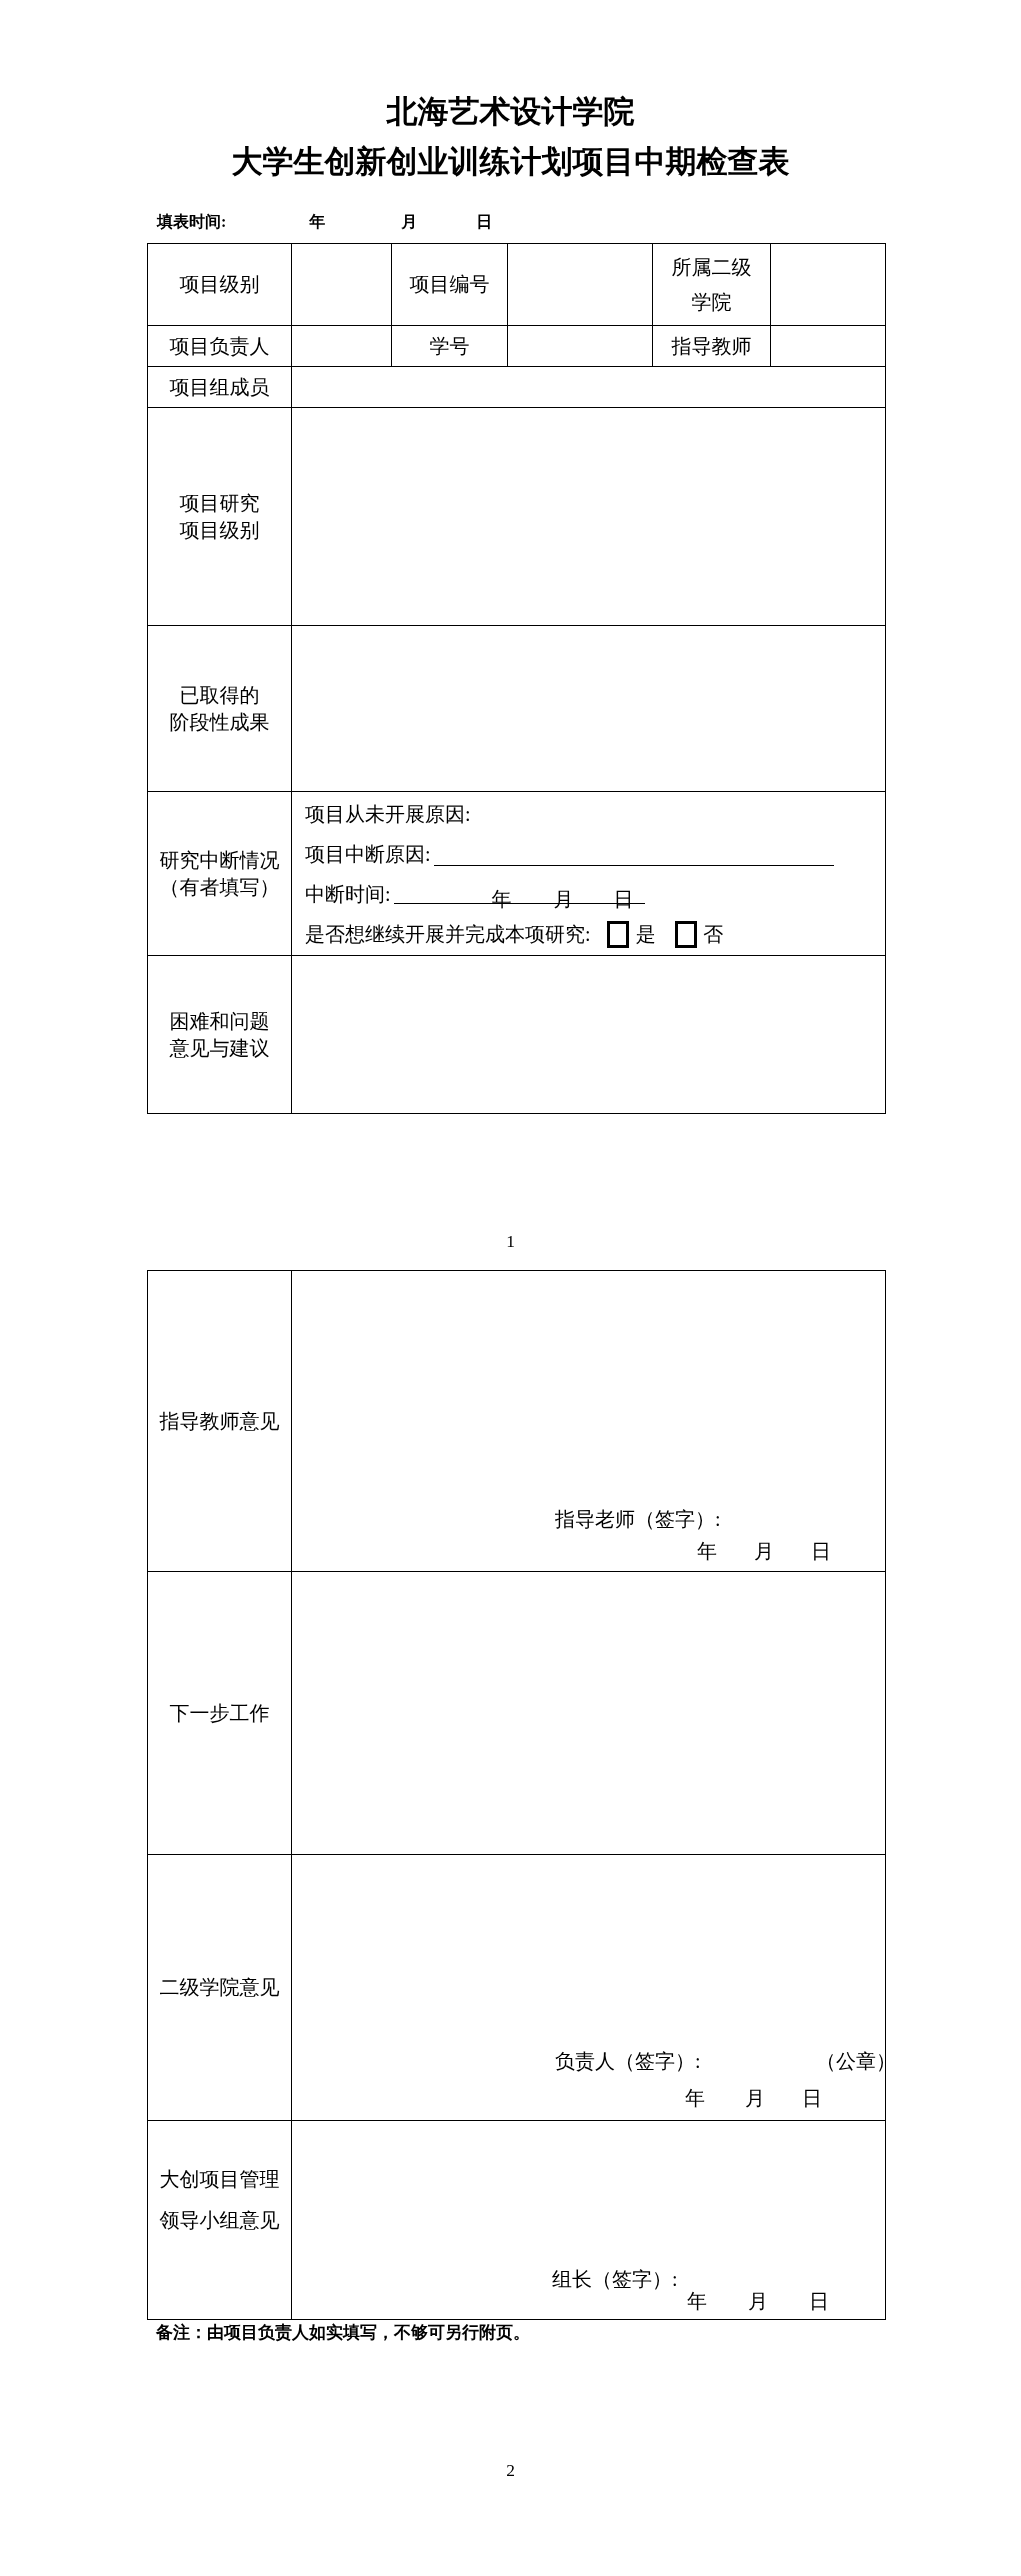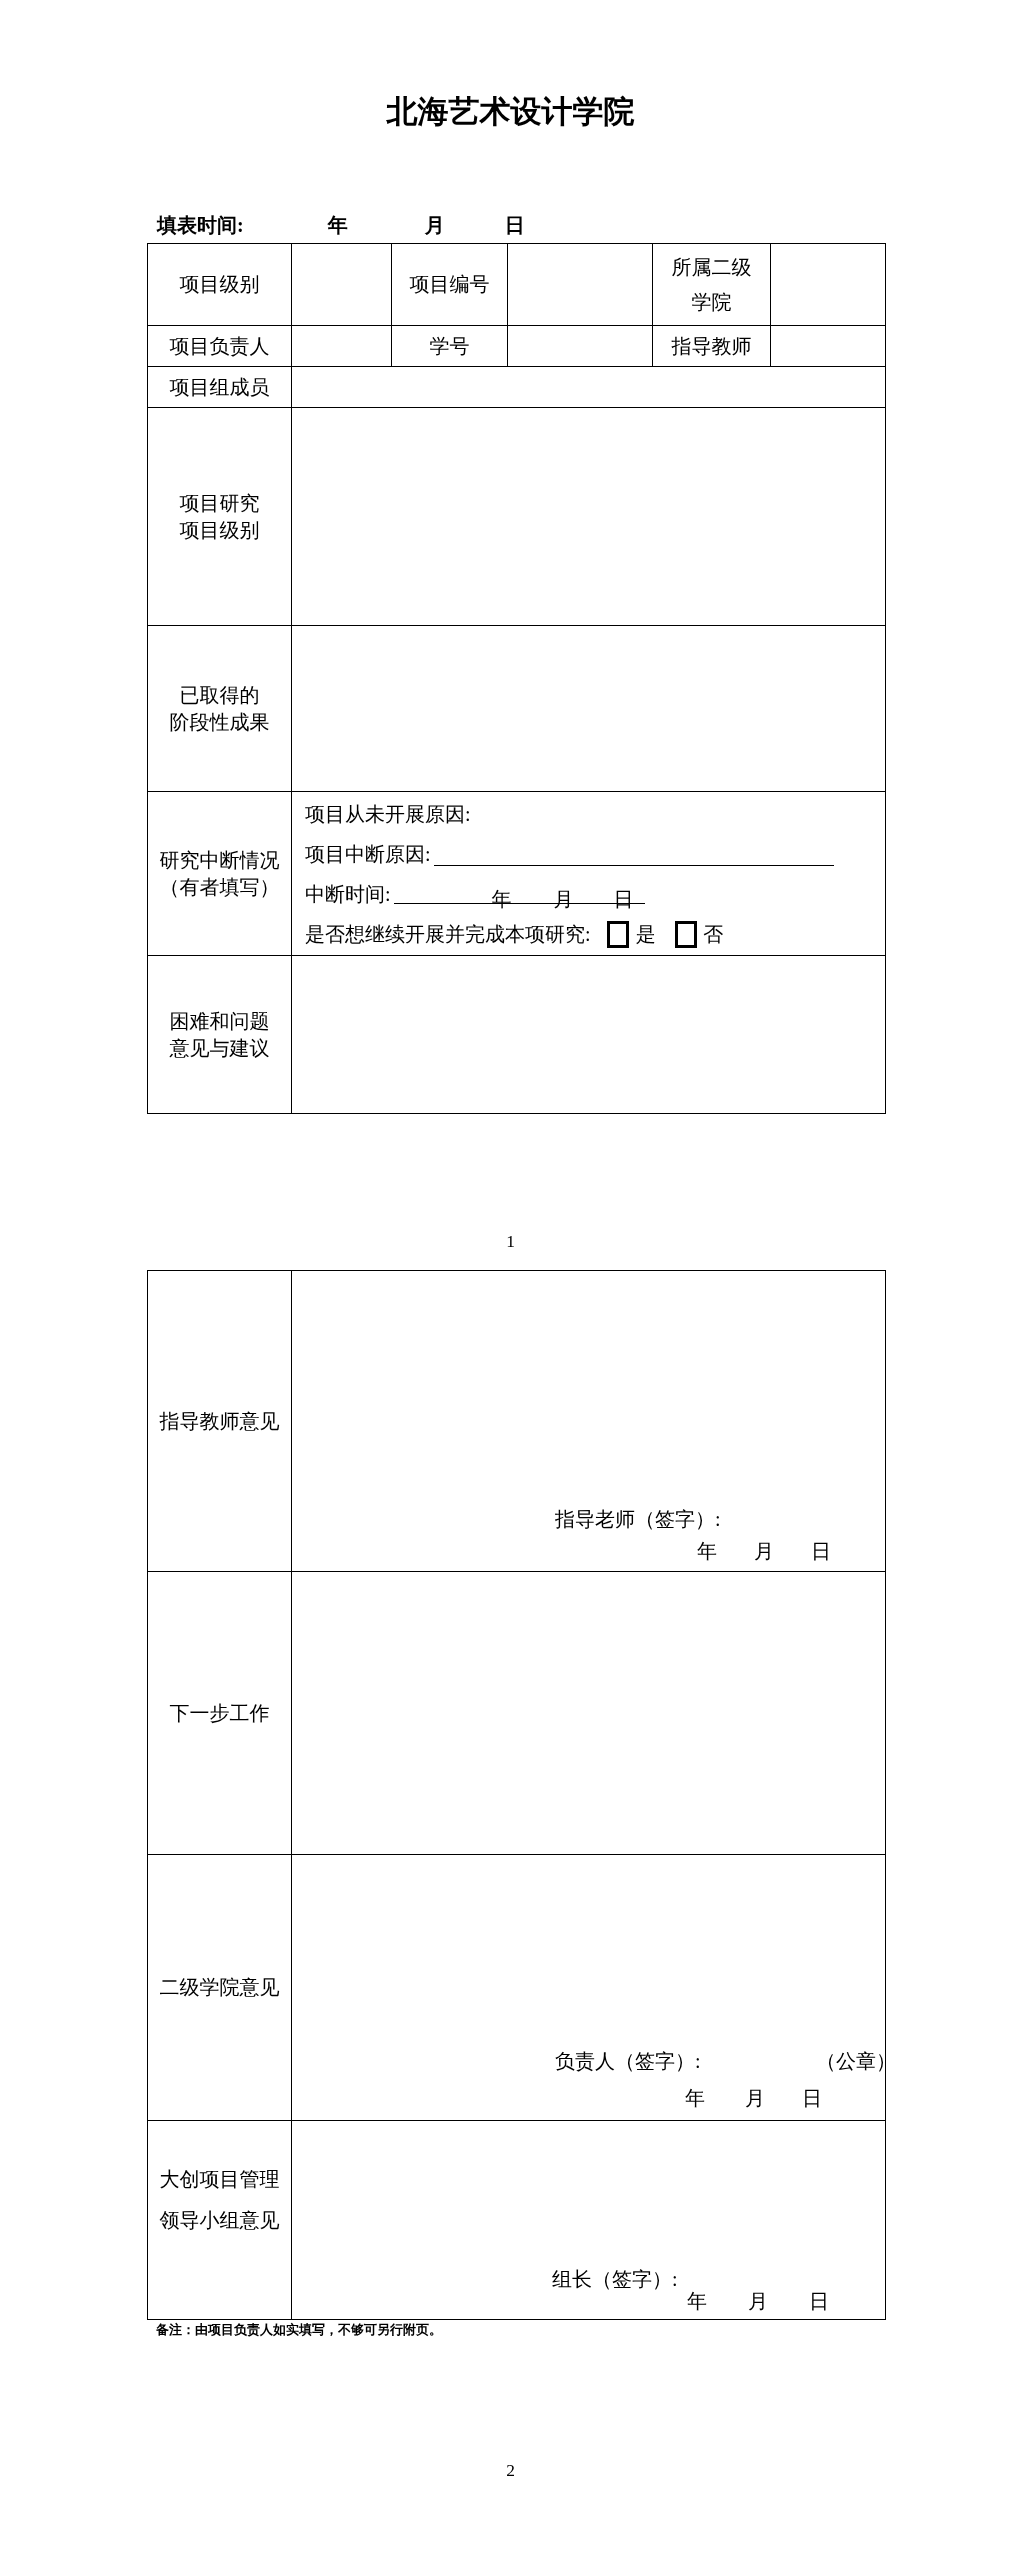--- a/index.html
+++ b/index.html
@@ -14,21 +14,21 @@
   }
   .doc-title{
     position:absolute;left:0;width:100%;
     text-align:center;font-size:31px;font-weight:bold;
     line-height:33px;white-space:nowrap;
   }
   #title1{top:95px;}
   #title2{top:145px;}
   .fill-time{
     position:absolute;top:212px;left:157px;
-    font-size:20px;font-weight:bold;white-space:nowrap;
+    font-size:16px;font-weight:bold;white-space:nowrap;
   }
   .ft-year{margin-left:79px;}
   .ft-month{margin-left:72px;}
   .ft-day{margin-left:55px;}
 
   table.form{
     position:absolute;left:147px;width:737px;
     border-collapse:collapse;table-layout:fixed;
     font-size:20px;
   }
@@ -70,29 +70,30 @@
 
   .page-number{
     position:absolute;left:0;width:100%;text-align:center;
     font-size:17.4px;font-family:"Liberation Serif","DejaVu Serif",serif;
   }
   #pageno1{top:1231px;}
   #pageno2{top:2460px;}
 
   .footer-note{
     position:absolute;top:2321px;left:156px;
-    font-size:13px;font-weight:bold;white-space:nowrap;
+    font-size:17px;font-weight:bold;white-space:nowrap;
   }
 </style>
 </head>
 <body>
 
 <div class="page">
 
   <div class="doc-title" id="title1">北海艺术设计学院</div>
+  <div class="doc-title" id="title2">大学生创新创业训练计划项目中期检查表</div>
 
   <div class="fill-time">
     <span>填表时间:</span>
     <span class="ft-year">年</span>
     <span class="ft-month">月</span>
     <span class="ft-day">日</span>
   </div>
 
   <table class="form" id="table1">
     <colgroup>

